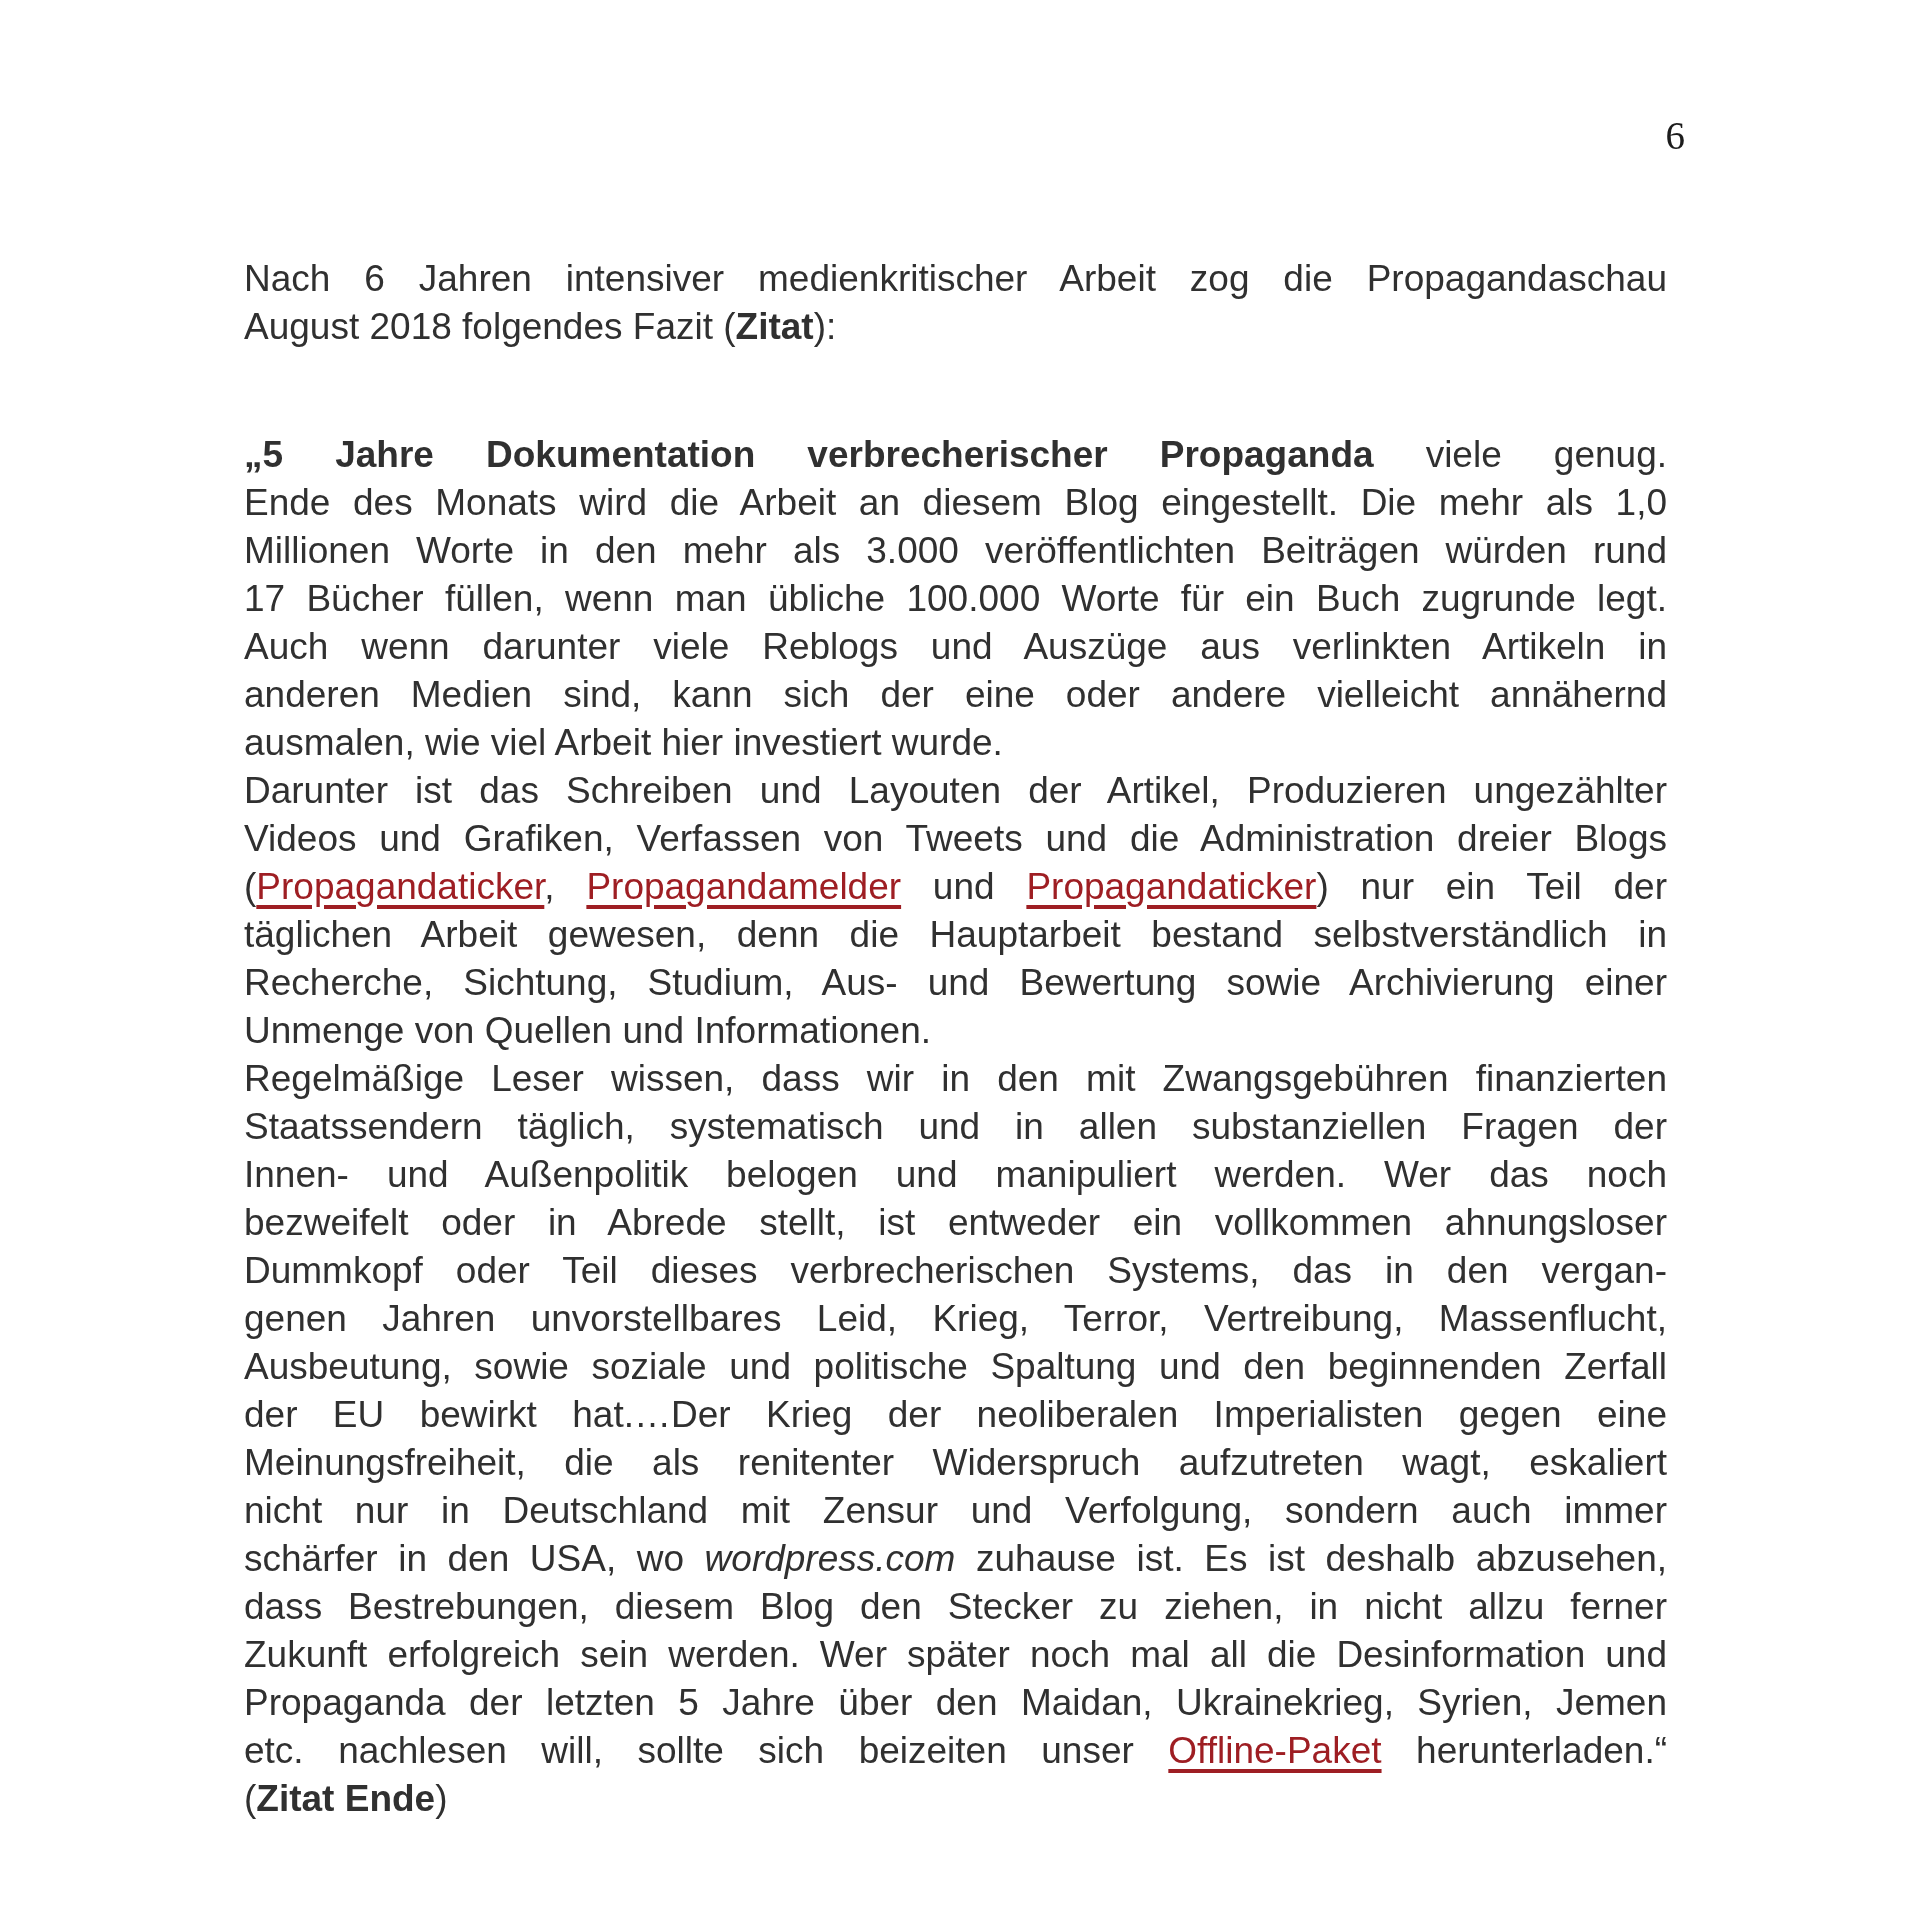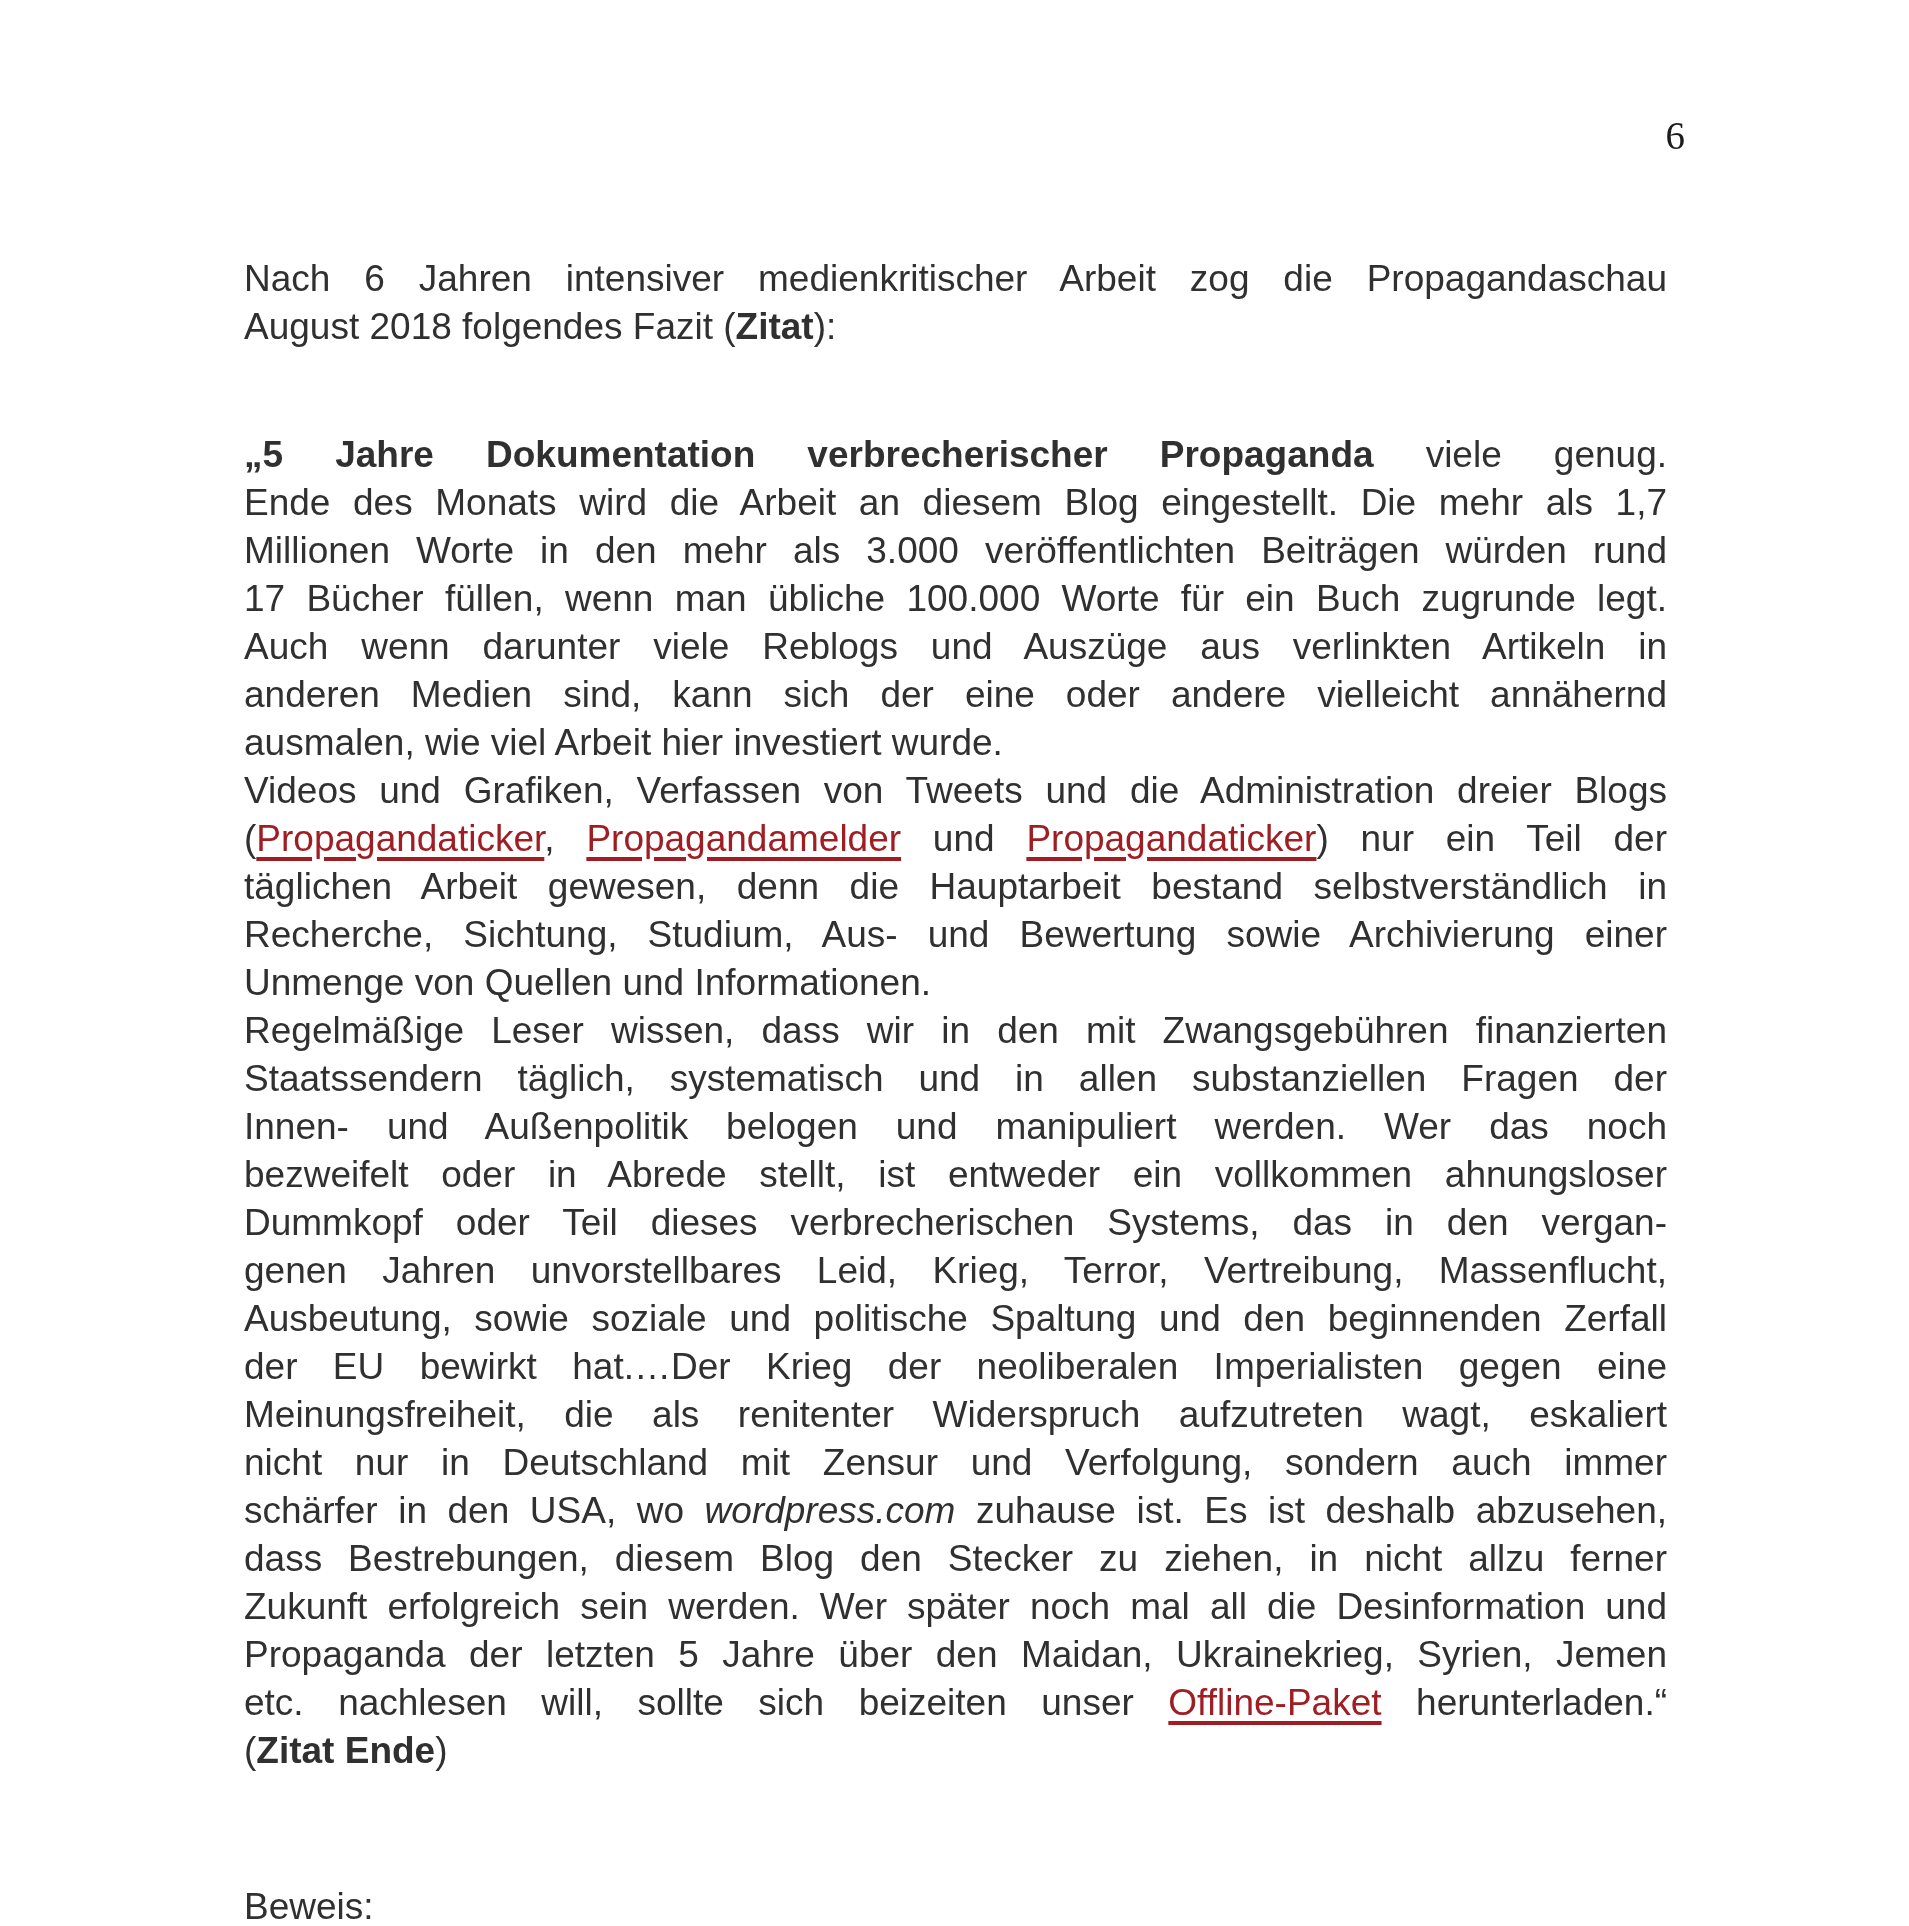--- a/index.html
+++ b/index.html
@@ -59,26 +59,27 @@
 <div class="page-number">6</div>
 
 <div class="doc">
     <div class="block">
       <div class="line"><span>Nach 6 Jahren intensiver medienkritischer Arbeit zog die Propagandaschau</span></div>
       <div class="line noj"><span>August 2018 folgendes Fazit (</span><span class="b">Zitat</span><span>):</span></div>
     </div>
     <div class="spacer"></div>
     <div class="block">
       <div class="line"><span class="b">„5 Jahre Dokumentation verbrecherischer Propaganda</span><span> viele genug.</span></div>
-      <div class="line"><span>Ende des Monats wird die Arbeit an diesem Blog eingestellt. Die mehr als 1,7</span></div>
+      <div class="line"><span>Ende des Monats wird die Arbeit an diesem Blog eingestellt. Die mehr als 1,0</span></div>
       <div class="line"><span>Millionen Worte in den mehr als 3.000 veröffentlichten Beiträgen würden rund</span></div>
       <div class="line"><span>17 Bücher füllen, wenn man übliche 100.000 Worte für ein Buch zugrunde legt.</span></div>
       <div class="line"><span>Auch wenn darunter viele Reblogs und Auszüge aus verlinkten Artikeln in</span></div>
       <div class="line"><span>anderen Medien sind, kann sich der eine oder andere vielleicht annähernd</span></div>
       <div class="line noj"><span>ausmalen, wie viel Arbeit hier investiert wurde.</span></div>
+      <div class="line"><span>Darunter ist das Schreiben und Layouten der Artikel, Produzieren ungezählter</span></div>
       <div class="line"><span>Videos und Grafiken, Verfassen von Tweets und die Administration dreier Blogs</span></div>
       <div class="line"><span>(</span><a class="red-link">Propagandaticker</a><span>, </span><a class="red-link">Propagandamelder</a><span> und </span><a class="red-link">Propagandaticker</a><span>) nur ein Teil der</span></div>
       <div class="line"><span>täglichen Arbeit gewesen, denn die Hauptarbeit bestand selbstverständlich in</span></div>
       <div class="line"><span>Recherche, Sichtung, Studium, Aus- und Bewertung sowie Archivierung einer</span></div>
       <div class="line noj"><span>Unmenge von Quellen und Informationen.</span></div>
       <div class="line"><span>Regelmäßige Leser wissen, dass wir in den mit Zwangsgebühren finanzierten</span></div>
       <div class="line"><span>Staatssendern täglich, systematisch und in allen substanziellen Fragen der</span></div>
       <div class="line"><span>Innen- und Außenpolitik belogen und manipuliert werden. Wer das noch</span></div>
       <div class="line"><span>bezweifelt oder in Abrede stellt, ist entweder ein vollkommen ahnungsloser</span></div>
       <div class="line"><span>Dummkopf oder Teil dieses verbrecherischen Systems, das in den vergan-</span></div>

